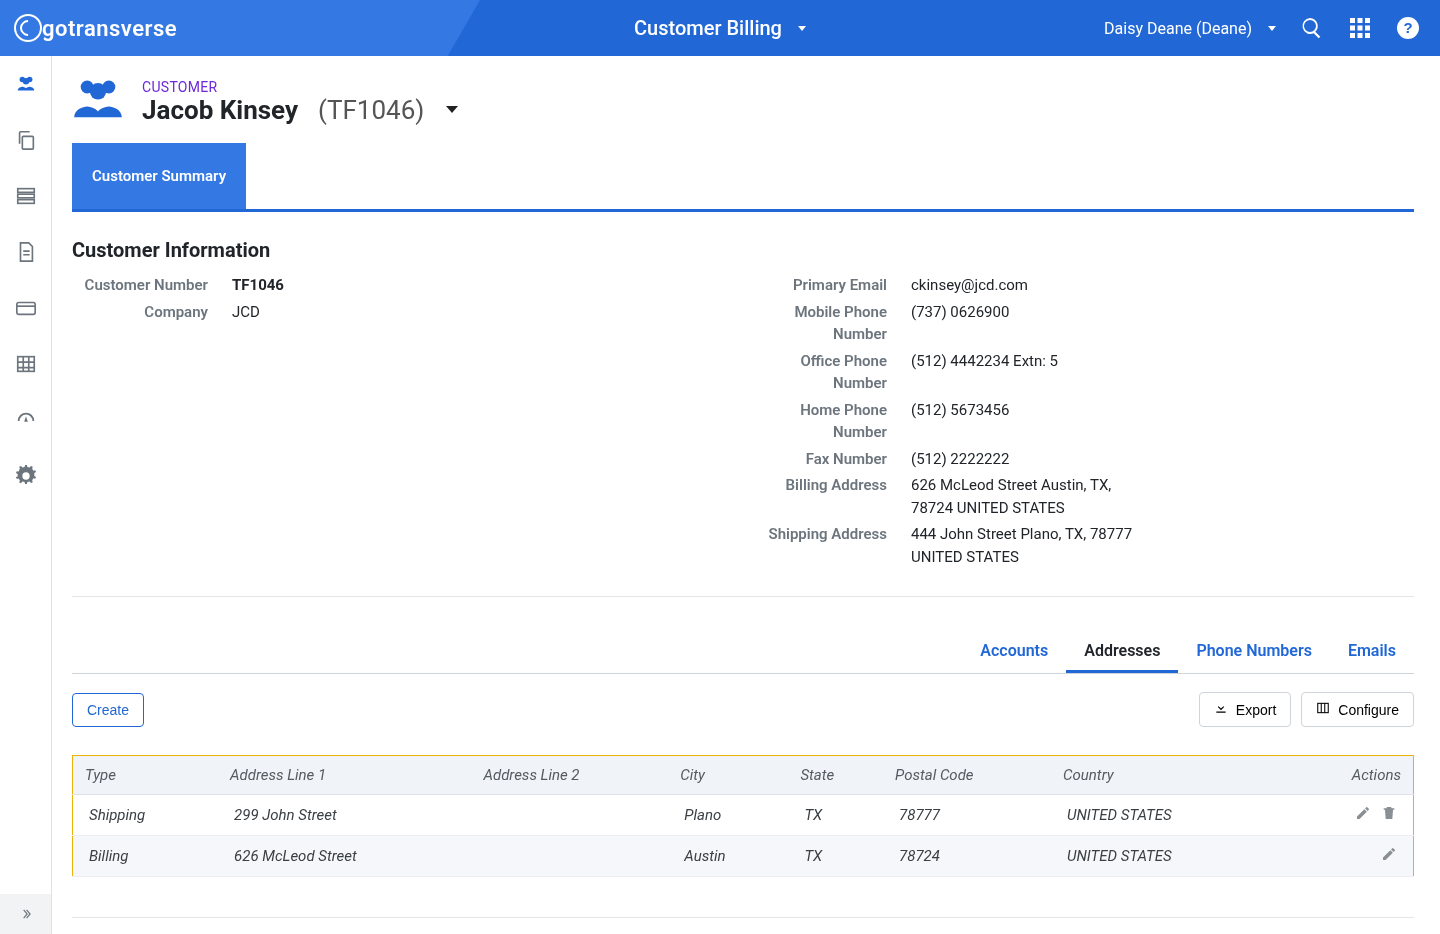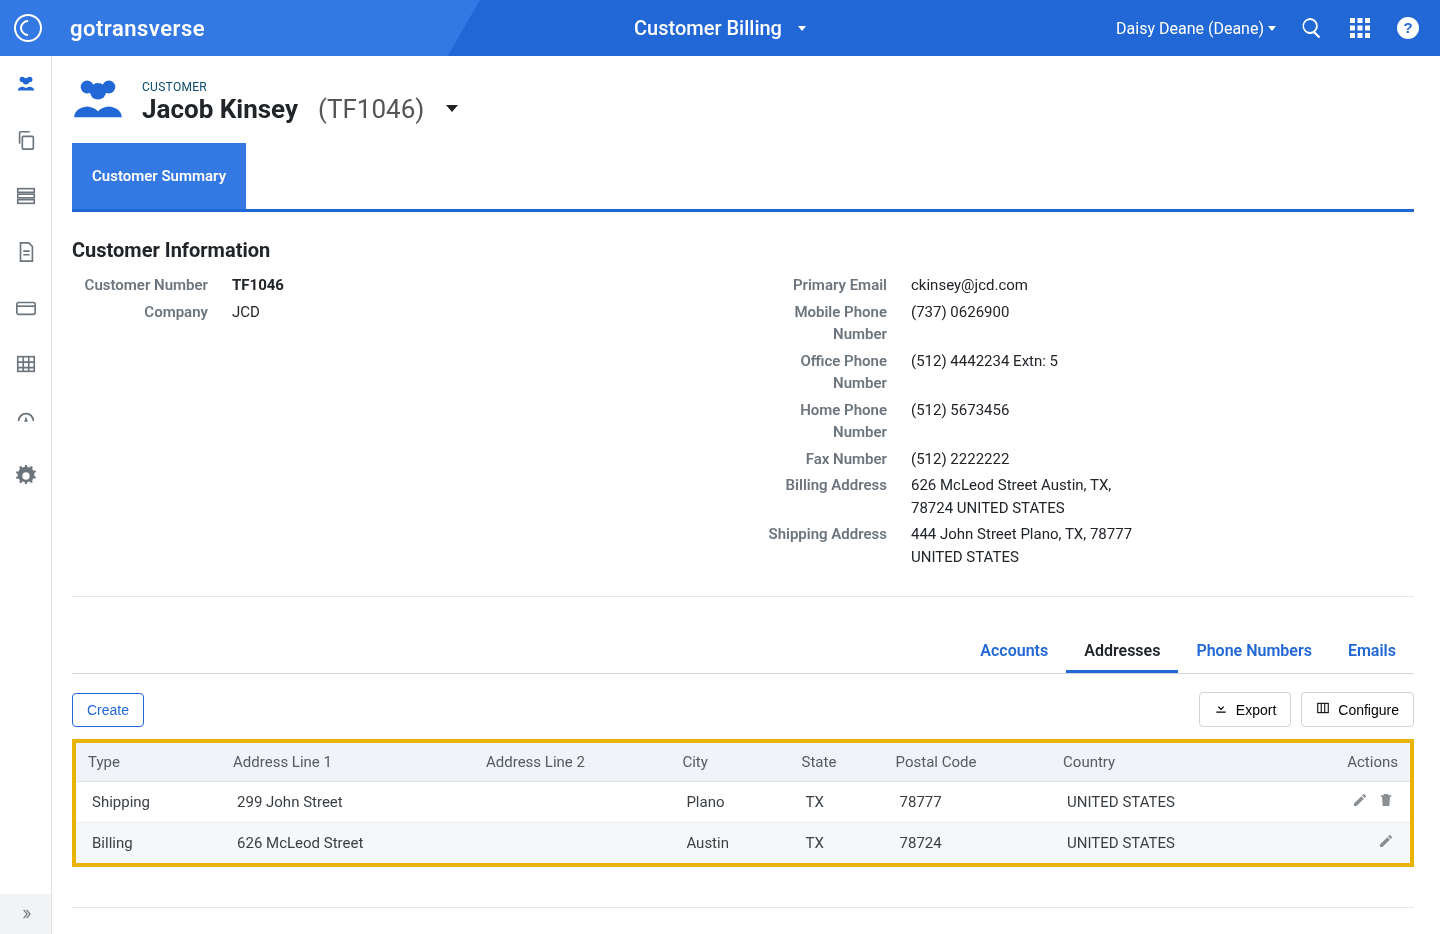--- a/index.html
+++ b/index.html
@@ -1,44 +1,44 @@
 <!DOCTYPE html>
 <html><head>
 <meta charset="utf-8">
 <style>
 * { box-sizing: border-box; margin: 0; padding: 0; }
 body { font-family: -apple-system, BlinkMacSystemFont, "Segoe UI", Roboto, Arial, sans-serif; font-size: 14px; color: #212529; background: #fff; }
 
 
 .header { height: 56px; background: #2168d6; color: #fff; display: flex; align-items: center; position: relative; overflow: hidden; }
 .header::before { content: ""; position: absolute; left: 0; top: 0; bottom: 0; width: 480px; background: #3478e4; transform: skewX(-30deg); transform-origin: top left; }
-.header-left { display: flex; align-items: center; padding-left: 14px; gap: 28px; position: relative; z-index: 1; }
+.header-left { display: flex; align-items: center; padding-left: 14px; gap: 0; position: relative; z-index: 1; }
 .logo { width: 28px; height: 28px; border: 2px solid #fff; border-radius: 50%; display: flex; align-items: center; justify-content: center; position: relative; }
 .logo::after { content: ""; width: 12px; height: 12px; border: 2px solid #fff; border-top-color: transparent; border-right-color: transparent; border-radius: 50%; transform: rotate(45deg); }
 .brand { font-size: 22px; font-weight: 600; letter-spacing: 0.5px; }
 .header-center { position: absolute; left: 50%; transform: translateX(-50%); font-size: 20px; font-weight: 500; display: flex; align-items: center; gap: 16px; }
 .header-right { margin-left: auto; display: flex; align-items: center; gap: 24px; padding-right: 20px; position: relative; z-index: 1; }
-.user-menu { display: flex; align-items: center; gap: 4px; font-size: 16px; cursor: pointer; }
+.user-menu { display: flex; align-items: center; gap: 16px; font-size: 16px; cursor: pointer; }
 .hdr-icon { width: 24px; height: 24px; cursor: pointer; display: flex; align-items: center; justify-content: center; }
 .caret-down { width: 0; height: 0; border-left: 4px solid transparent; border-right: 4px solid transparent; border-top: 5px solid #fff; }
 
 
 .body-row { display: flex; height: calc(100vh - 56px); }
 .sidebar { width: 52px; border-right: 1px solid #dee2e6; display: flex; flex-direction: column; background: #fff; }
 .sidebar-item { height: 56px; display: flex; align-items: center; justify-content: center; cursor: pointer; color: #6c757d; }
 .sidebar-item.active { color: #2168d6; }
 .sidebar-item svg { width: 22px; height: 22px; }
 .sidebar-collapse { margin-top: auto; height: 40px; display: flex; align-items: center; justify-content: center; background: #f1f3f5; color: #6c757d; cursor: pointer; }
 
 
 .main { flex: 1; padding: 18px 26px 30px 20px; overflow: auto; }
 .cust-head { display: flex; align-items: center; gap: 18px; }
 .cust-icon { color: #2168d6; }
 .cust-icon svg { width: 52px; height: 52px; }
-.cust-text-wrap .label { color: #0c4a6e; text-transform: uppercase; font-size: 12px; letter-spacing: 0.3px; }
+.cust-text-wrap .label { color: #6d28d9; text-transform: uppercase; font-size: 14px; letter-spacing: 0.3px; }
 .cust-title { font-size: 26px; display: flex; align-items: baseline; gap: 20px; }
 .cust-title .name { font-weight: 700; }
 .cust-title .id { font-weight: 400; color: #555; }
 .cust-title .caret { width: 0; height: 0; border-left: 6px solid transparent; border-right: 6px solid transparent; border-top: 7px solid #222; margin-left: 2px; align-self: center; }
 
 .tabs-primary { margin-top: 14px; border-bottom: 3px solid #2168d6; display: flex; }
 .tab-primary { background: #3478e4; color: #fff; padding: 24px 20px; font-weight: 600; font-size: 15px; }
 
 .section-title { font-size: 20px; font-weight: 700; margin-top: 26px; }
 .info-grid { display: flex; gap: 16px; margin-top: 12px; }
@@ -52,21 +52,21 @@
 
 .subtabs { margin-top: 34px; display: flex; border-bottom: 1px solid #ced4da; justify-content: flex-end; }
 .subtab { padding: 10px 18px; font-size: 16px; font-weight: 600; color: #2168d6; cursor: pointer; border-bottom: 3px solid transparent; }
 .subtab.active { color: #212529; border-bottom-color: #2168d6; }
 
 .toolbar { display: flex; align-items: center; margin-top: 18px; }
 .btn { border: 1px solid #ced4da; background: #fff; padding: 8px 14px; border-radius: 4px; font-size: 14px; cursor: pointer; display: inline-flex; align-items: center; gap: 8px; }
 .btn.outline-primary { border-color: #2168d6; color: #2168d6; }
 .toolbar-right { margin-left: auto; display: flex; gap: 10px; }
 
-.table { width: 100%; border-collapse: collapse; margin-top: 12px; border: 4px solid #eab308; }
+.table { width: 100%; border-collapse: collapse; margin-top: 28px; border: 1px solid #eab308; font-style: italic; }
 .table th { background: #f0f3f7; text-align: left; padding: 10px 12px; font-weight: 400; color: #545b62; font-size: 15px; border-bottom: 1px solid #dee2e6; }
 .table td { padding: 10px 16px; font-size: 15px; color: #3a3f44; border-bottom: 1px solid #eceff2; }
 .table tbody tr:nth-child(even) td { background: #f5f7fa; }
 .actions-cell { text-align: right; white-space: nowrap; }
 .icon-btn { color: #8a8f94; cursor: pointer; margin-left: 10px; display: inline-flex; }
 .icon-btn svg { width: 16px; height: 16px; }
 
 .svg-i { fill: currentColor; }
 </style>
 </head>

